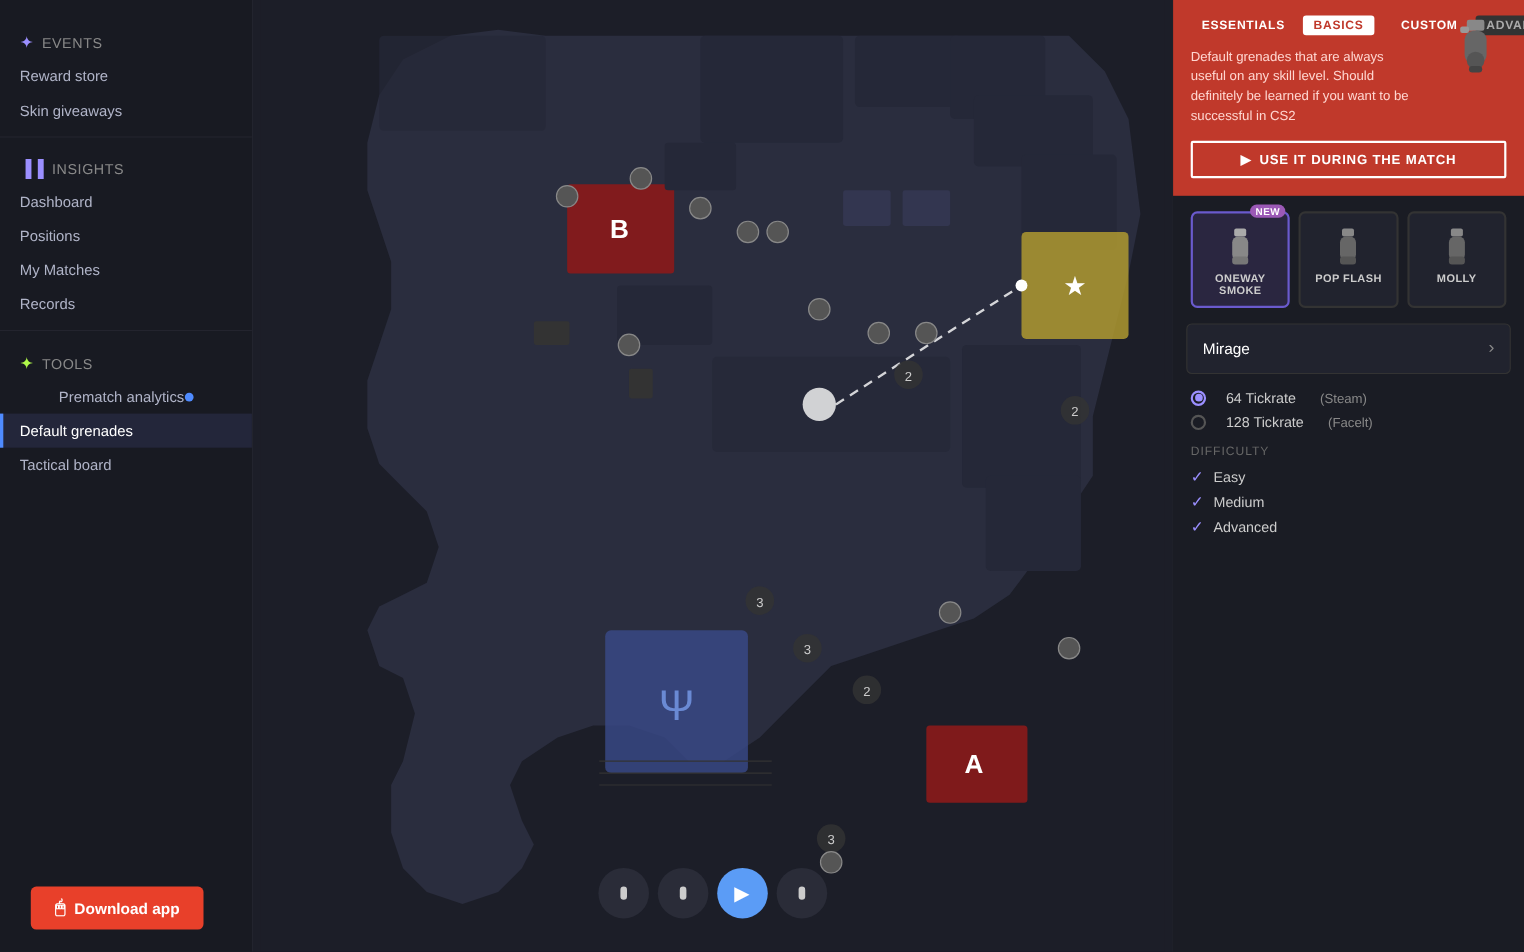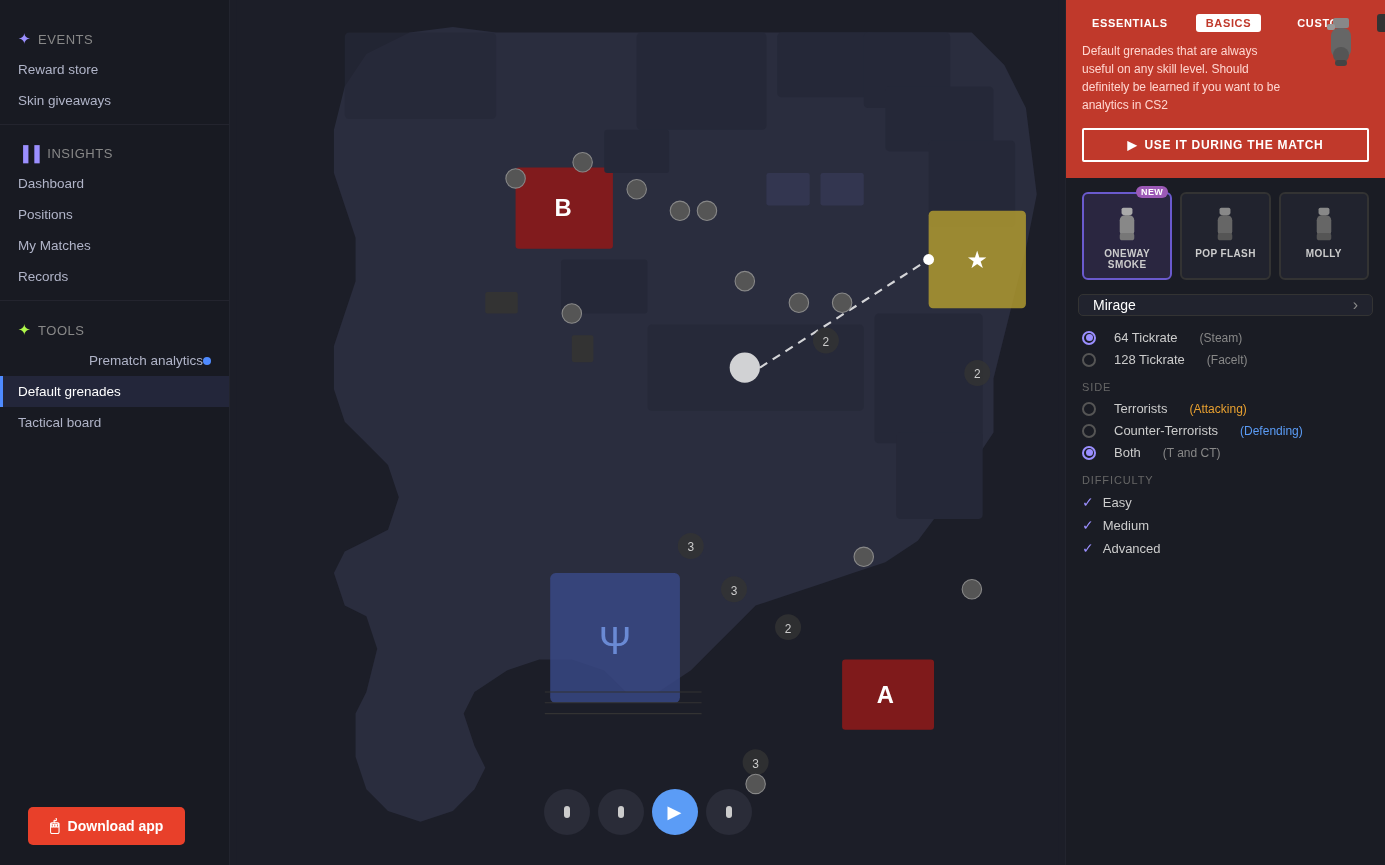--- a/index.html
+++ b/index.html
@@ -60,21 +60,21 @@
 
     .sidebar-divider {
       height: 1px;
       background: #23242e;
       margin: 8px 0;
     }
 
     .sidebar-item-with-dot {
       display: flex;
       align-items: center;
-      justify-content: flex-end;
+      justify-content: center;
     }
     .blue-dot {
       width: 8px;
       height: 8px;
       border-radius: 50%;
       background: #4f8bff;
       display: inline-block;
     }
 
     .download-btn {
@@ -126,21 +126,21 @@
     
     .banner {
       background: #c0392b;
       padding: 14px 16px 16px 16px;
       position: relative;
       min-height: 165px;
     }
 
     .banner-tabs {
       display: flex;
-      gap: 18px;
+      gap: 6px;
       margin-bottom: 10px;
     }
     .banner-tab {
       padding: 3px 10px;
       border-radius: 3px;
       font-size: 11px;
       font-weight: 700;
       text-transform: uppercase;
       letter-spacing: 0.06em;
     }
@@ -249,21 +249,21 @@
       border-radius: 8px;
       letter-spacing: 0.05em;
     }
 
     
     .map-selector {
       margin: 14px 12px 0 12px;
       background: #21232e;
       border: 1px solid #333;
       border-radius: 5px;
-      padding: 1px 14px;
+      padding: 13px 14px;
       display: flex;
       justify-content: space-between;
       align-items: center;
       cursor: pointer;
     }
     .map-selector-label {
       font-size: 14px;
       color: #fff;
     }
     .map-selector-arrow {
@@ -535,21 +535,21 @@
     <div class="banner-grenade-img">
       <svg viewBox="0 0 68 68" xmlns="http://www.w3.org/2000/svg">
         <rect x="26" y="8" width="16" height="10" rx="2" fill="#888"></rect>
         <rect x="24" y="18" width="20" height="30" rx="8" fill="#666"></rect>
         <rect x="20" y="14" width="8" height="6" rx="2" fill="#999"></rect>
         <circle cx="34" cy="45" r="8" fill="#555"></circle>
         <rect x="28" y="50" width="12" height="6" rx="3" fill="#444"></rect>
       </svg>
     </div>
 
-    <p class="banner-text">Default grenades that are always useful on any skill level. Should definitely be learned if you want to be analytics in CS2</p>
+    <p class="banner-text">Default grenades that are always useful on any skill level. Should definitely be learned if you want to be successful in CS2</p>
 
     <button class="banner-use-btn">
       <span>▶</span>
       <span>USE IT DURING THE MATCH</span>
     </button>
   </div>
 
   <div class="grenade-selector">
     <div class="grenade-item active">
       <div class="new-badge">NEW</div>
@@ -591,38 +591,20 @@
         <span>64 Tickrate</span>
         <span style="color:#888; margin-left:4px; font-size:12px;">(Steam)</span>
       </div>
       <div class="radio-item">
         <div class="radio-circle"></div>
         <span>128 Tickrate</span>
         <span style="color:#888; margin-left:4px; font-size:12px;">(Facelt)</span>
       </div>
     </div>
 
-    <div class="option-group">
-      <div class="option-label">SIDE</div>
-      <div class="radio-item">
-        <div class="radio-circle"></div>
-        <span>Terrorists</span>
-        <span class="radio-text-orange" style="margin-left:4px; font-size:12px;">(Attacking)</span>
-      </div>
-      <div class="radio-item">
-        <div class="radio-circle"></div>
-        <span>Counter-Terrorists</span>
-        <span class="radio-text-blue" style="margin-left:4px; font-size:12px;">(Defending)</span>
-      </div>
-      <div class="radio-item">
-        <div class="radio-circle selected"></div>
-        <span>Both</span>
-        <span style="color:#888; margin-left:4px; font-size:12px;">(T and CT)</span>
-      </div>
-    </div>
 
     <div class="option-group">
       <div class="option-label">DIFFICULTY</div>
       <div class="check-item">
         <span class="check-mark">✓</span>
         <span>Easy</span>
       </div>
       <div class="check-item">
         <span class="check-mark">✓</span>
         <span>Medium</span>

